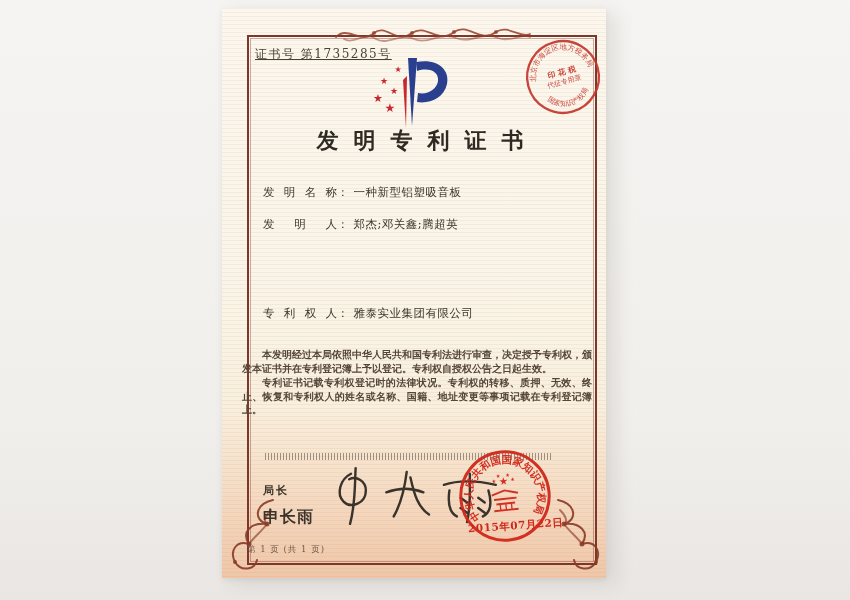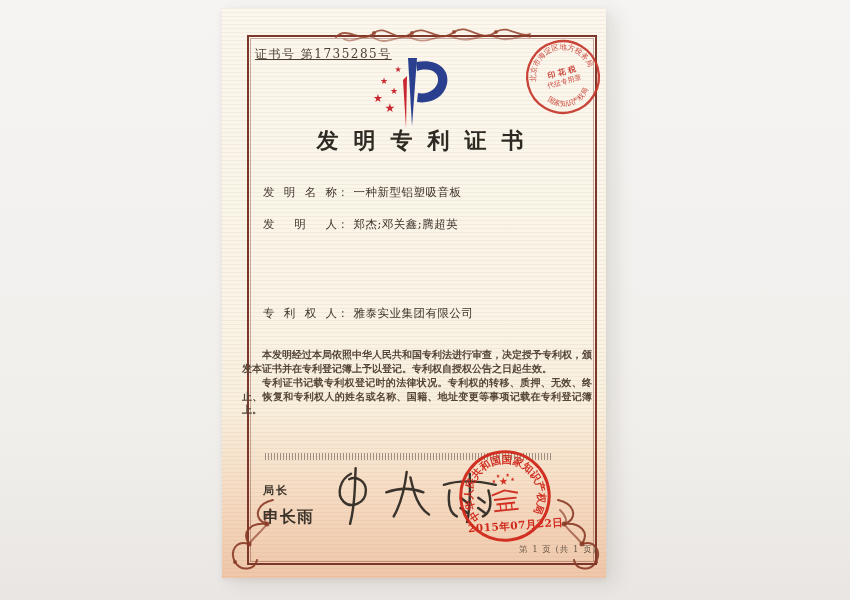--- a/index.html
+++ b/index.html
@@ -39,21 +39,21 @@
   .barcode{position:absolute;left:43px;top:445px;width:288px;height:7px;opacity:.5;
     background:repeating-linear-gradient(90deg,#463c34 0 1px,rgba(0,0,0,0) 1px 3px);}
 
   .sig-title{position:absolute;left:41px;top:475px;font-size:11px;font-weight:600;color:#3c332a;letter-spacing:2px;}
   .sig-name{position:absolute;left:41px;top:499px;font-size:16px;font-weight:600;color:#3c332a;letter-spacing:1px;}
   .sig-script{position:absolute;left:103px;top:450px;width:195px;height:76px;}
 
   .seal-date{position:absolute;left:246px;top:511px;font-size:10.5px;font-weight:600;color:#d0281b;
     letter-spacing:.5px;transform:rotate(-4deg);white-space:nowrap;}
 
-  .pagefooter{position:absolute;left:25px;right:9px;top:536px;text-align:right;
+  .pagefooter{position:absolute;left:25px;right:9px;top:536px;text-align:left;
     font-size:8.5px;color:#6b5a4a;letter-spacing:1px;}
 
   .flourish-top{position:absolute;left:112px;top:11px;width:198px;height:32px;}
   .corner{position:absolute;width:50px;height:74px;}
   .corner.bl{left:3px;top:488px;}
   .corner.br{right:0px;top:488px;transform:scaleX(-1);}
 
   .seal-text{font-family:"DejaVu Sans","Liberation Sans",sans-serif;}
 </style>
 </head>

